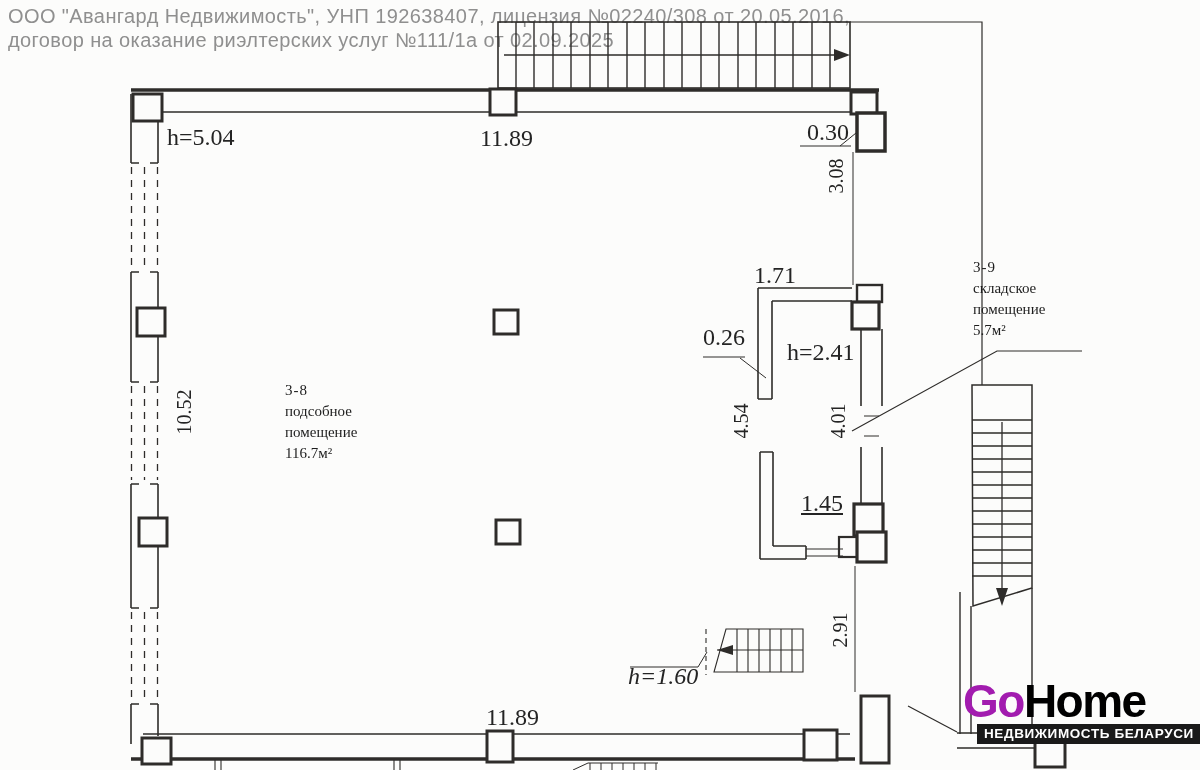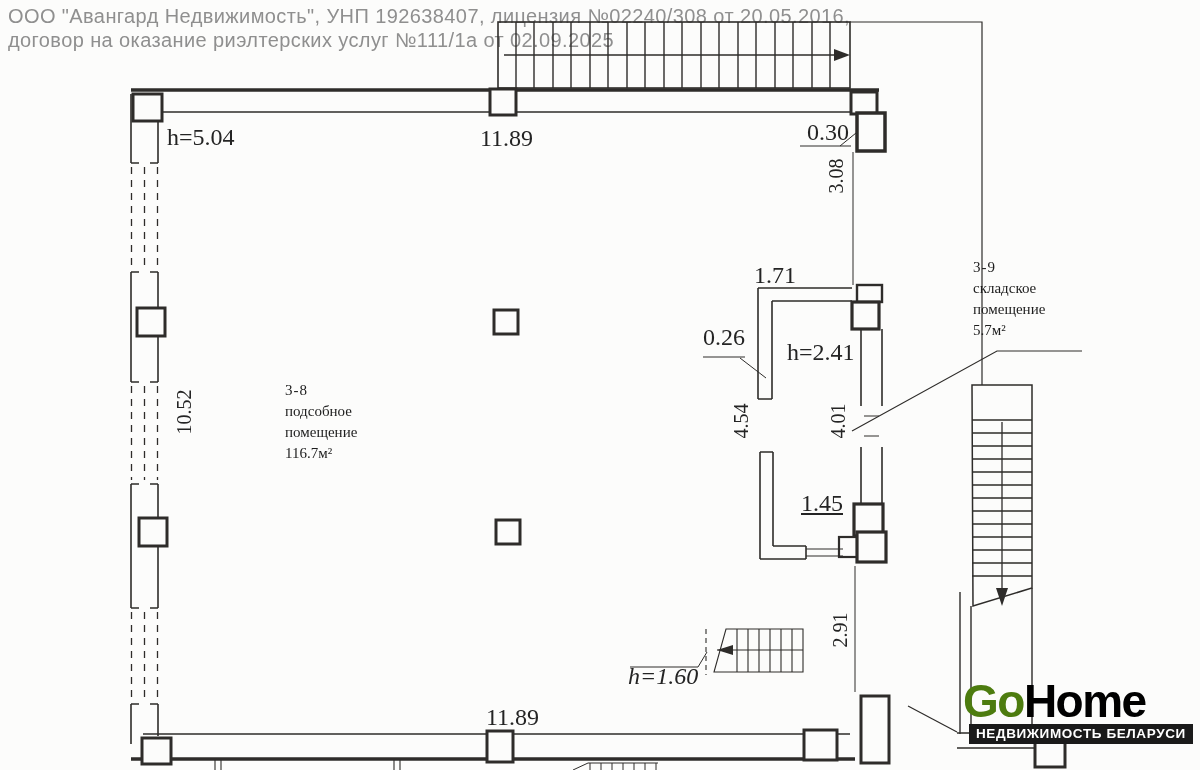--- a/index.html
+++ b/index.html
@@ -13,22 +13,22 @@
   #plan-svg{position:absolute;left:0;top:0;z-index:2;}
   
   .dim{position:absolute;font-size:24px;color:#242424;white-space:nowrap;z-index:3;}
   .dim-rot{position:absolute;width:70px;height:22px;text-align:center;font-size:20px;color:#242424;
            transform:rotate(-90deg);z-index:3;}
   .room-label{position:absolute;text-align:left;font-size:15px;line-height:21px;color:#1d1d1d;z-index:3;}
   .room-label .num{letter-spacing:1px;}
   
   #logo{position:absolute;left:963px;top:678px;z-index:4;font-family:"Liberation Sans",sans-serif;}
   #logo-text{font-size:46px;font-weight:bold;letter-spacing:-1.5px;line-height:46px;white-space:nowrap;}
-  #logo-go{color:#4d7c0f;} #logo-home{color:#000000;}
-  #logo-bar{margin-top:0px;margin-left:6px;background:#1a1a1a;color:#ffffff;display:inline-block;
+  #logo-go{color:#a21caf;} #logo-home{color:#000000;}
+  #logo-bar{margin-top:0px;margin-left:14px;background:#1a1a1a;color:#ffffff;display:inline-block;
             font-size:13.5px;font-weight:bold;letter-spacing:.6px;padding:2px 7px 3px 7px;white-space:nowrap;}
 </style>
 </head>
 <body>
 
 <div id="canvas">
 
   <div class="hdr" id="hdr1">ООО "Авангард Недвижимость", УНП 192638407, лицензия №02240/308 от 20.05.2016,</div>
   <div class="hdr" id="hdr2">договор на оказание риэлтерских услуг №111/1а от 02.09.2025</div>
 

